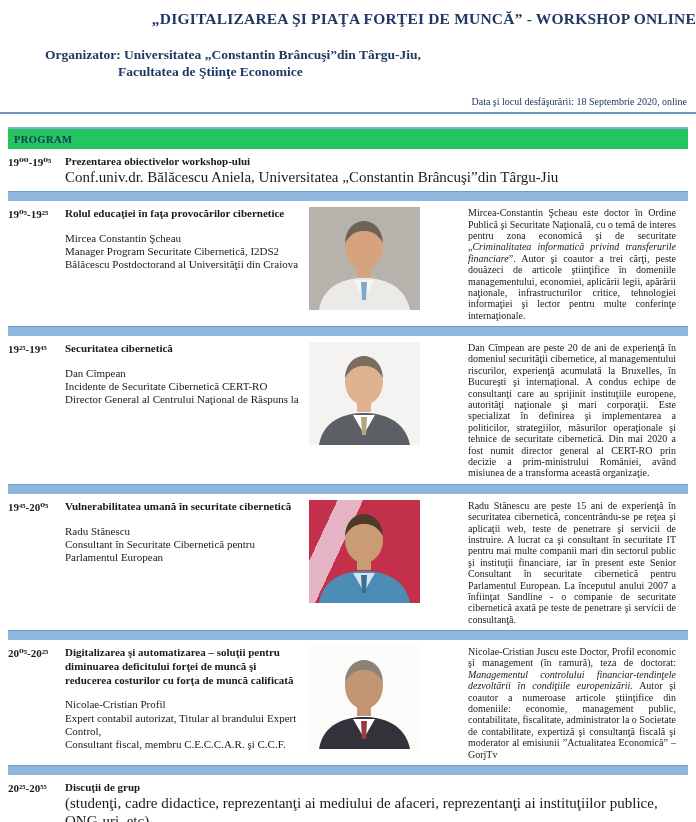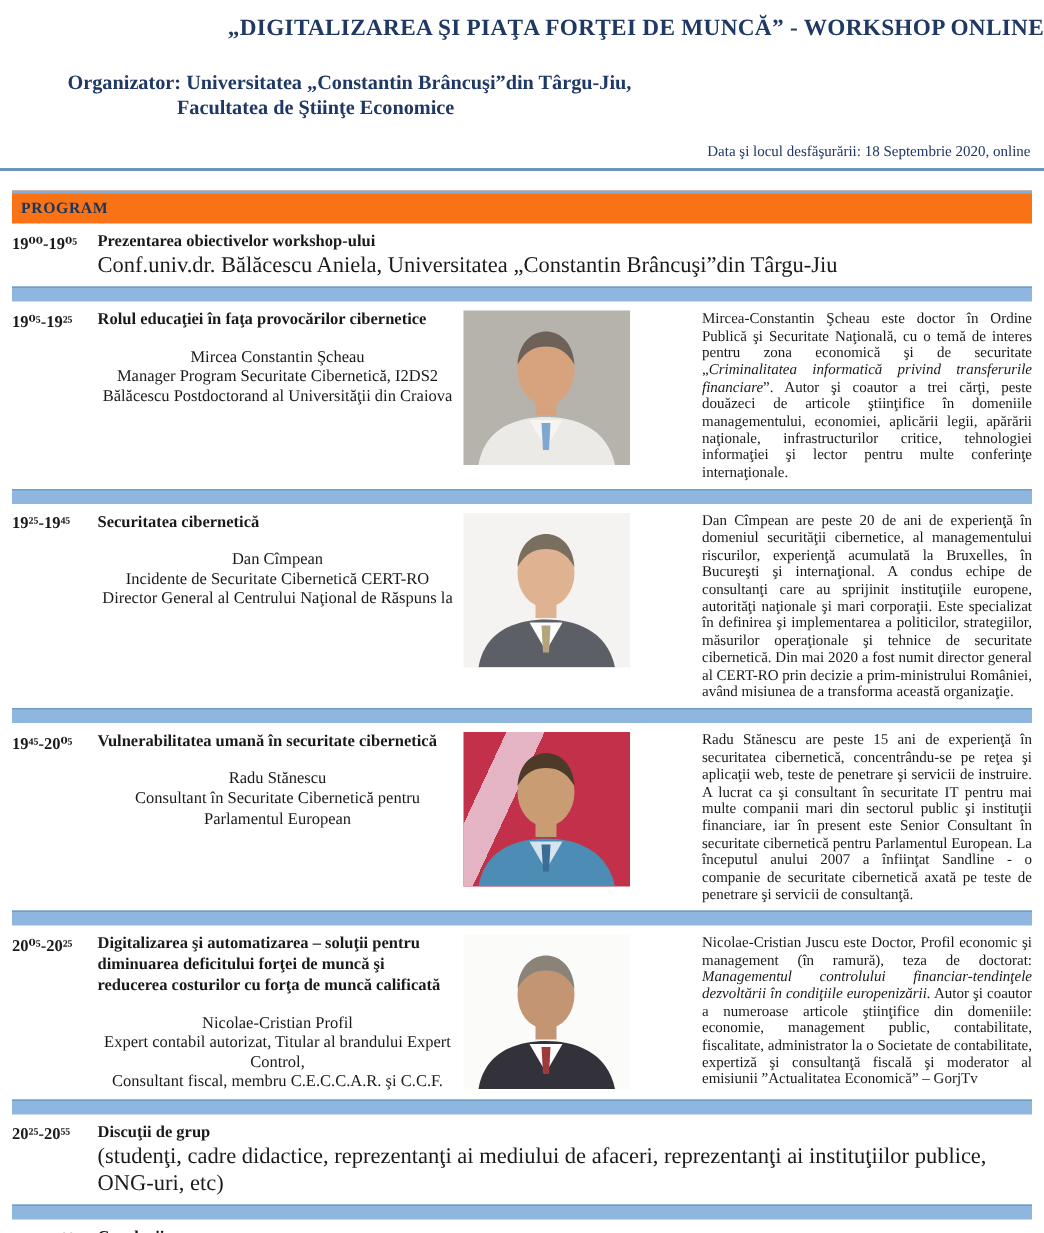--- a/index.html
+++ b/index.html
@@ -13,34 +13,34 @@
     text-align:right; padding-top:10px; font-size:15.5px; font-weight:bold;
     color:#1f3864; letter-spacing:0.2px;
   }
   .org-line1 { margin:19px 0 0 45px; font-size:13.5px; font-weight:bold; color:#1f3864; }
   .org-line2 { margin:1px 0 16px 118px; font-size:13.5px; font-weight:bold; color:#1f3864; }
   .date-line { text-align:right; margin:15px 9px 0 0; font-size:10px; font-weight:normal; color:#1f3864; }
   .top-rule { border:none; border-top:2px solid #6d94bc; margin:5px 0 0 0; }
 
   
   .program-bar {
-    margin:13px 8px 0 8px; height:20px; background:#f97316;
+    margin:13px 8px 0 8px; height:20px; background:#22c55e;
     border-top:2px solid #86afd8; display:flex; align-items:center; padding-left:6px;
   }
   .program-label { font-size:10.5px; font-weight:bold; color:#17365d; letter-spacing:0.4px; }
 
   
   .sep { margin:0 8px; height:9px; background:#8fb6df; border-top:1px solid #6f9dca; }
 
   
-  .session { display:flex; padding:6px 8px 5px 8px; }
+  .session { display:flex; padding:6px 20px 5px 8px; }
   .t { width:57px; flex-shrink:0; font-weight:bold; font-size:11px; padding-top:1px; }
   .details { width:240px; flex-shrink:0; font-size:11px; padding-right:4px; }
   .details .s-title { font-weight:bold; line-height:1.25; }
-  .details .speaker-block { margin-top:11px;text-align:center; }
+  .details .speaker-block { margin-top:11px; }
   .details .line { line-height:1.2; white-space:nowrap; }
   .details-wide { flex:1; font-size:11px; }
   .details-wide .s-title { font-weight:bold; line-height:1.2; }
   .details-wide .line { font-size:15px; line-height:1.2; }
 
   .photo-col { width:116px; flex-shrink:0; }
   .photo-box {
     width:111px; height:103px; position:relative; overflow:hidden;
     background:var(--bg,#cccccc);
   }

